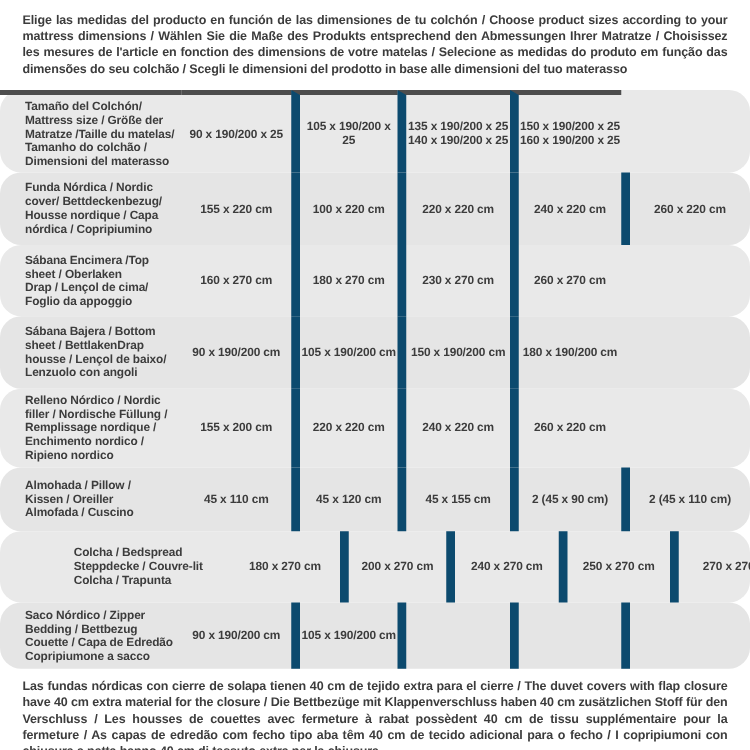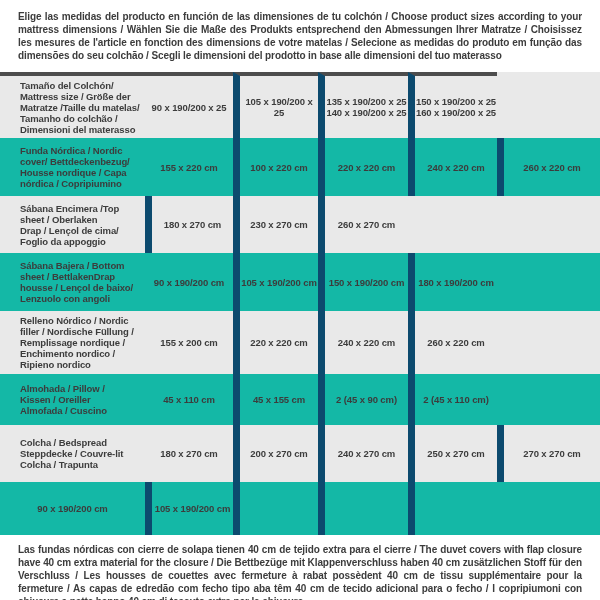--- a/index.html
+++ b/index.html
@@ -23,23 +23,24 @@
     font-size: 10px;
     font-weight: bold;
     line-height: 13px;
     text-align: justify;
     letter-spacing: -0.1px;
   }
   .size-table { width: 600px; }
   .row {
     display: grid;
     grid-template-columns: 145px 88px 85px 90px 89px 103px;
+    border-radius: 17px;
   }
   .row.gray { background: #e9e9e9; }
-  .row.white { background: #14b8a6; }
+  .row.white { background: #e5e5e5; }
   .cell {
     display: flex;
     align-items: center;
     justify-content: center;
     font-size: 9.5px;
     font-weight: bold;
     line-height: 11px;
     text-align: center;
     white-space: pre-line;
     letter-spacing: -0.1px;
@@ -51,21 +52,21 @@
     padding-right: 4px;
   }
   .cell.sep { border-left: 7px solid #0c4a6e; }
   .row.header .cell { border-top: 4px solid #4d4d4d; }
   .r0 { min-height: 66px; }
   .r1 { min-height: 58px; }
   .r2 { min-height: 57px; }
   .r3 { min-height: 58px; }
   .r4 { min-height: 63px; }
   .r5 { min-height: 51px; }
-  .r6 { min-height: 57px; }
+  .r6 { min-height: 57px; padding-left: 39px; }
   .r7 { min-height: 53px; }
 </style>
 </head>
 <body>
 
 <p class="intro">Elige las medidas del producto en función de las dimensiones de tu colchón / Choose product sizes according to your mattress dimensions / Wählen Sie die Maße des Produkts entsprechend den Abmessungen Ihrer Matratze / Choisissez les mesures de l'article en fonction des dimensions de votre matelas / Selecione as medidas do produto em função das dimensões do seu colchão / Scegli le dimensioni del prodotto in base alle dimensioni del tuo materasso</p>
 
 <div class="size-table">
 
   <div class="row header gray r0">
@@ -92,20 +93,21 @@
     <div class="cell sep">220 x 220 cm</div>
     <div class="cell sep">240 x 220 cm</div>
     <div class="cell sep">260 x 220 cm</div>
   </div>
 
   <div class="row gray r2">
     <div class="cell label">Sábana Encimera /Top
 sheet / Oberlaken
 Drap / Lençol de cima/
 Foglio da appoggio</div>
+    <div class="cell">160 x 270 cm</div>
     <div class="cell sep">180 x 270 cm</div>
     <div class="cell sep">230 x 270 cm</div>
     <div class="cell sep">260 x 270 cm</div>
   </div>
 
   <div class="row white r3">
     <div class="cell label">Sábana Bajera / Bottom
 sheet / BettlakenDrap
 housse / Lençol de baixo/
 Lenzuolo con angoli</div>
@@ -125,37 +127,42 @@
     <div class="cell sep">220 x 220 cm</div>
     <div class="cell sep">240 x 220 cm</div>
     <div class="cell sep">260 x 220 cm</div>
   </div>
 
   <div class="row white r5">
     <div class="cell label">Almohada  / Pillow /
 Kissen / Oreiller
 Almofada / Cuscino</div>
     <div class="cell">45 x 110 cm</div>
+    <div class="cell sep">45 x 120 cm</div>
     <div class="cell sep">45 x 155 cm</div>
     <div class="cell sep">2 (45 x 90 cm)</div>
     <div class="cell sep">2 (45 x 110 cm)</div>
   </div>
 
   <div class="row gray r6">
     <div class="cell label">Colcha / Bedspread
 Steppdecke / Couvre-lit
 Colcha / Trapunta</div>
     <div class="cell">180 x 270 cm</div>
     <div class="cell sep">200 x 270 cm</div>
     <div class="cell sep">240 x 270 cm</div>
     <div class="cell sep">250 x 270 cm</div>
     <div class="cell sep">270 x 270 cm</div>
   </div>
 
   <div class="row white r7">
+    <div class="cell label">Saco Nórdico / Zipper
+Bedding / Bettbezug
+Couette  / Capa de Edredão
+Copripiumone a sacco</div>
     <div class="cell">90 x 190/200 cm</div>
     <div class="cell sep">105 x 190/200 cm</div>
     <div class="cell sep"></div>
     <div class="cell sep"></div>
     <div class="cell sep"></div>
   </div>
 
 </div>
 
 <p class="footnote">Las fundas nórdicas con cierre de solapa tienen 40 cm de tejido extra para el cierre  / The duvet covers with flap closure have 40 cm extra material for the closure / Die Bettbezüge mit Klappenverschluss haben 40 cm zusätzlichen Stoff für den Verschluss / Les housses de couettes avec fermeture à rabat possèdent 40 cm de tissu supplémentaire pour la fermeture / As capas de edredão com fecho tipo aba têm 40 cm de tecido adicional para o fecho / I copripiumoni con chiusura a patta hanno 40 cm di tessuto extra per la chiusura</p>

